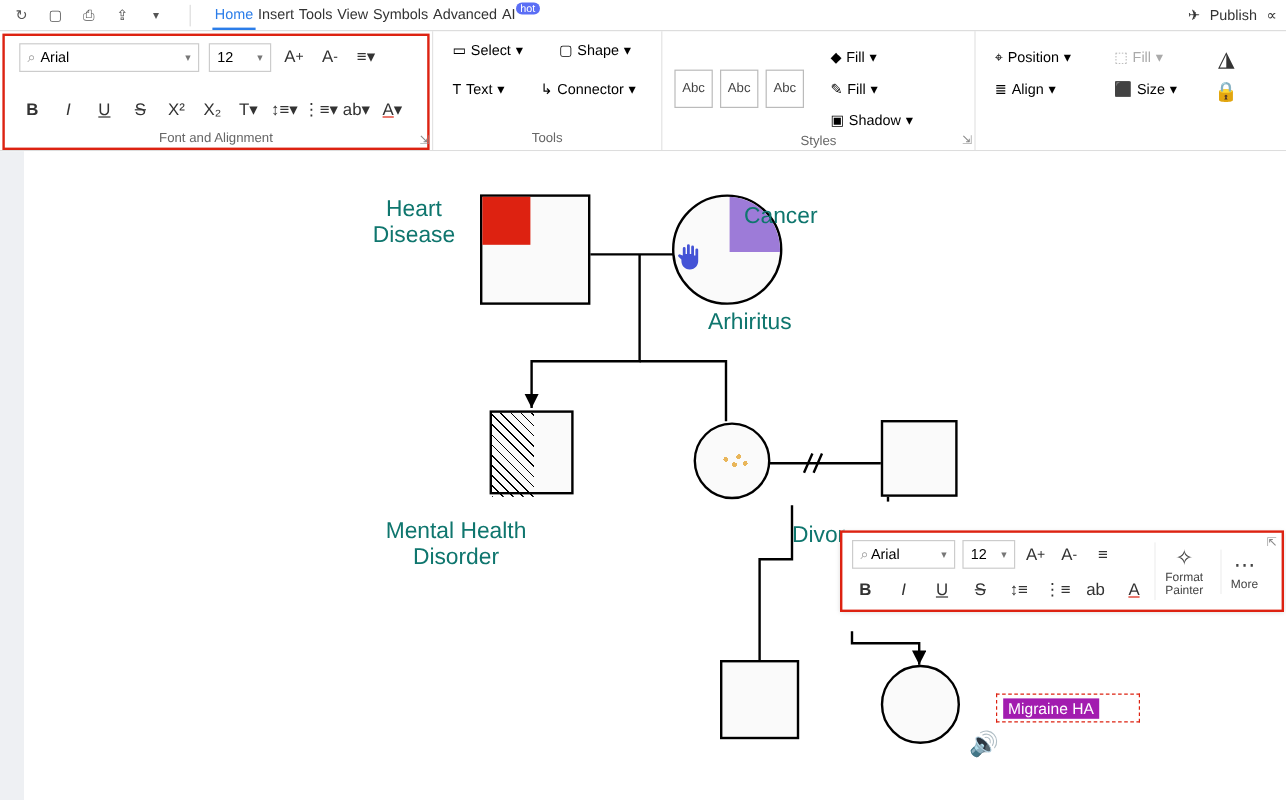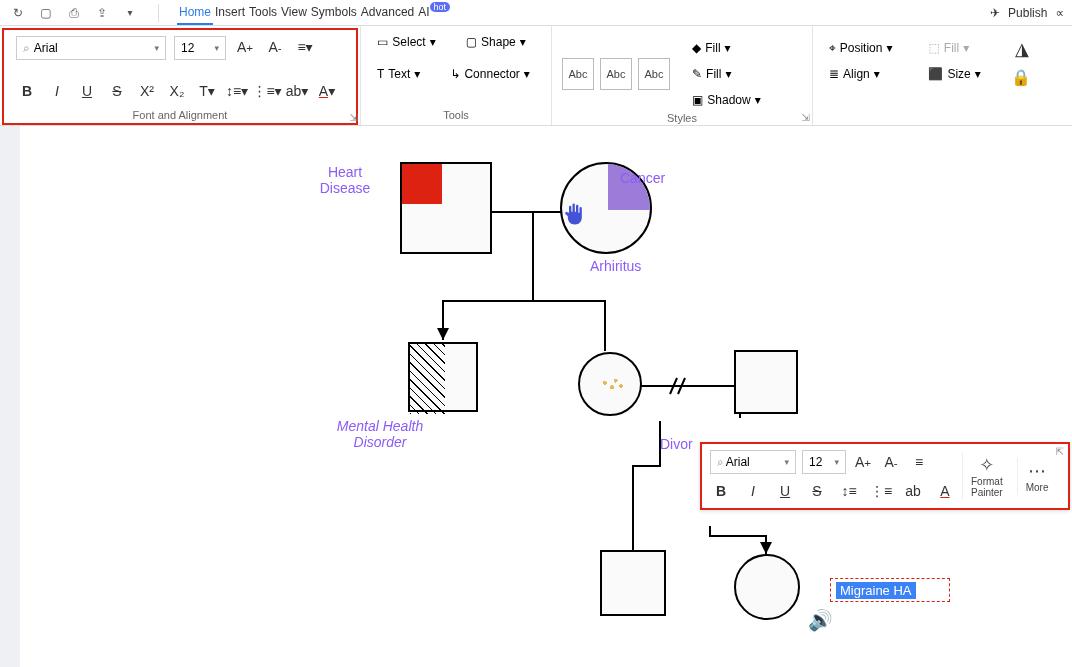--- a/index.html
+++ b/index.html
@@ -28,29 +28,29 @@
     .combo .arrow { margin-left:auto; font-size:9px; color:#777; }
     .ico-btn { width:22px; height:22px; display:flex; align-items:center; justify-content:center; font-size:14px; color:#333; }
     .stack { display:flex; flex-direction:column; gap:6px; }
 
     
     .canvas-wrap { position:absolute; left:0; top:126px; right:0; bottom:0; background:#fff; }
     .leftgutter { position:absolute; left:0; top:0; bottom:0; width:20px; background:#eef0f3;}
     .canvas { position:absolute; left:20px; top:0; right:0; bottom:0; }
     .node { position:absolute; border:2px solid #000; background:#fafafa; }
     .node.circle { border-radius:50%; }
-    .nlabel { position:absolute; font-size:14px; color:#8b5cf6; text-align:center; }
+    .nlabel { position:absolute; font-size:19px; color:#0f766e; text-align:center; }
     svg.wires { position:absolute; left:0; top:0; width:100%; height:100%; }
 
     
     .float-toolbar { position:absolute; border:2px solid #d21; background:#fff; display:flex; padding:6px 8px; gap:6px; align-items:center; box-shadow:0 1px 4px rgba(0,0,0,.15);}
     .float-col { display:flex; flex-direction:column; align-items:center; font-size:10px; color:#444; padding: 2px 8px; border-left:1px solid #eee;}
     .float-twolines { display:flex; flex-direction:column; gap:6px; }
 
-    .edit-label { position:absolute; background:#3b82f6; color:#fff; padding:1px 4px; font-size:13px; }
+    .edit-label { position:absolute; background:#a21caf; color:#fff; padding:1px 4px; font-size:13px; }
     .edit-frame { position:absolute; border:1px dashed #d21; }
 
     .hatched { background: repeating-linear-gradient(45deg, #000 0, #000 1px, transparent 1px, transparent 6px); }
     .abc { width:32px; height:32px; border:1px solid #bbb; display:flex; align-items:center; justify-content:center; font-size:11px; color:#444; background:#fff;}
     .big-btn { display:flex; align-items:center; gap:4px; font-size:12px; padding:3px 6px;}
     .little-launcher { position:absolute; right:2px; bottom:2px; font-size:10px; color:#888;}
     .hand { position:absolute; width:28px; height:28px; }
     .speaker { position:absolute; color:#2b6fe0;}
   </style>
 </head>
@@ -210,21 +210,21 @@
       <svg viewBox="0 0 24 24">
           <path fill="#4453d6" d="M6 11V6a1 1 0 012 0v4h1V4a1 1 0 012 0v6h1V5a1 1 0 012 0v6h1V7a1 1 0 012 0v8c0 3-2 6-6 6s-6-3-6-6v-1l-2-2a1 1 0 011.5-1.5L6 11z"></path>
         </svg>
     </div>
     <div class="nlabel" style="left:600px; top:44px;">Cancer</div>
     <div class="nlabel" style="left:570px; top:132px;">Arhiritus</div>
 
     <div class="node" style="left:388px; top:216px; width:70px; height:70px;">
       <div class="hatched" style="position:absolute; left:0; top:0; width:35px; height:70px;"></div>
     </div>
-    <div class="nlabel" style="left:300px; top:292px; width:120px; white-space:pre-line;font-style:italic;">Mental Health
+    <div class="nlabel" style="left:300px; top:306px; width:120px; white-space:pre-line;">Mental Health
 Disorder</div>
 
     <div class="node circle" style="left:558px; top:226px; width:64px; height:64px;">
       <div style="position:absolute; left:14px; top:20px; width:36px; height:22px; background: radial-gradient(circle at 30% 40%, #e9b65a 2px, transparent 2px), radial-gradient(circle at 60% 30%, #e9b65a 2px, transparent 2px), radial-gradient(circle at 50% 60%, #e9b65a 2px, transparent 2px), radial-gradient(circle at 75% 55%, #e9b65a 2px, transparent 2px);"></div>
     </div>
 
     <div class="node" style="left:714px; top:224px; width:64px; height:64px;"></div>
 
     <div class="nlabel" style="left:640px; top:310px;">Divor</div>
 

